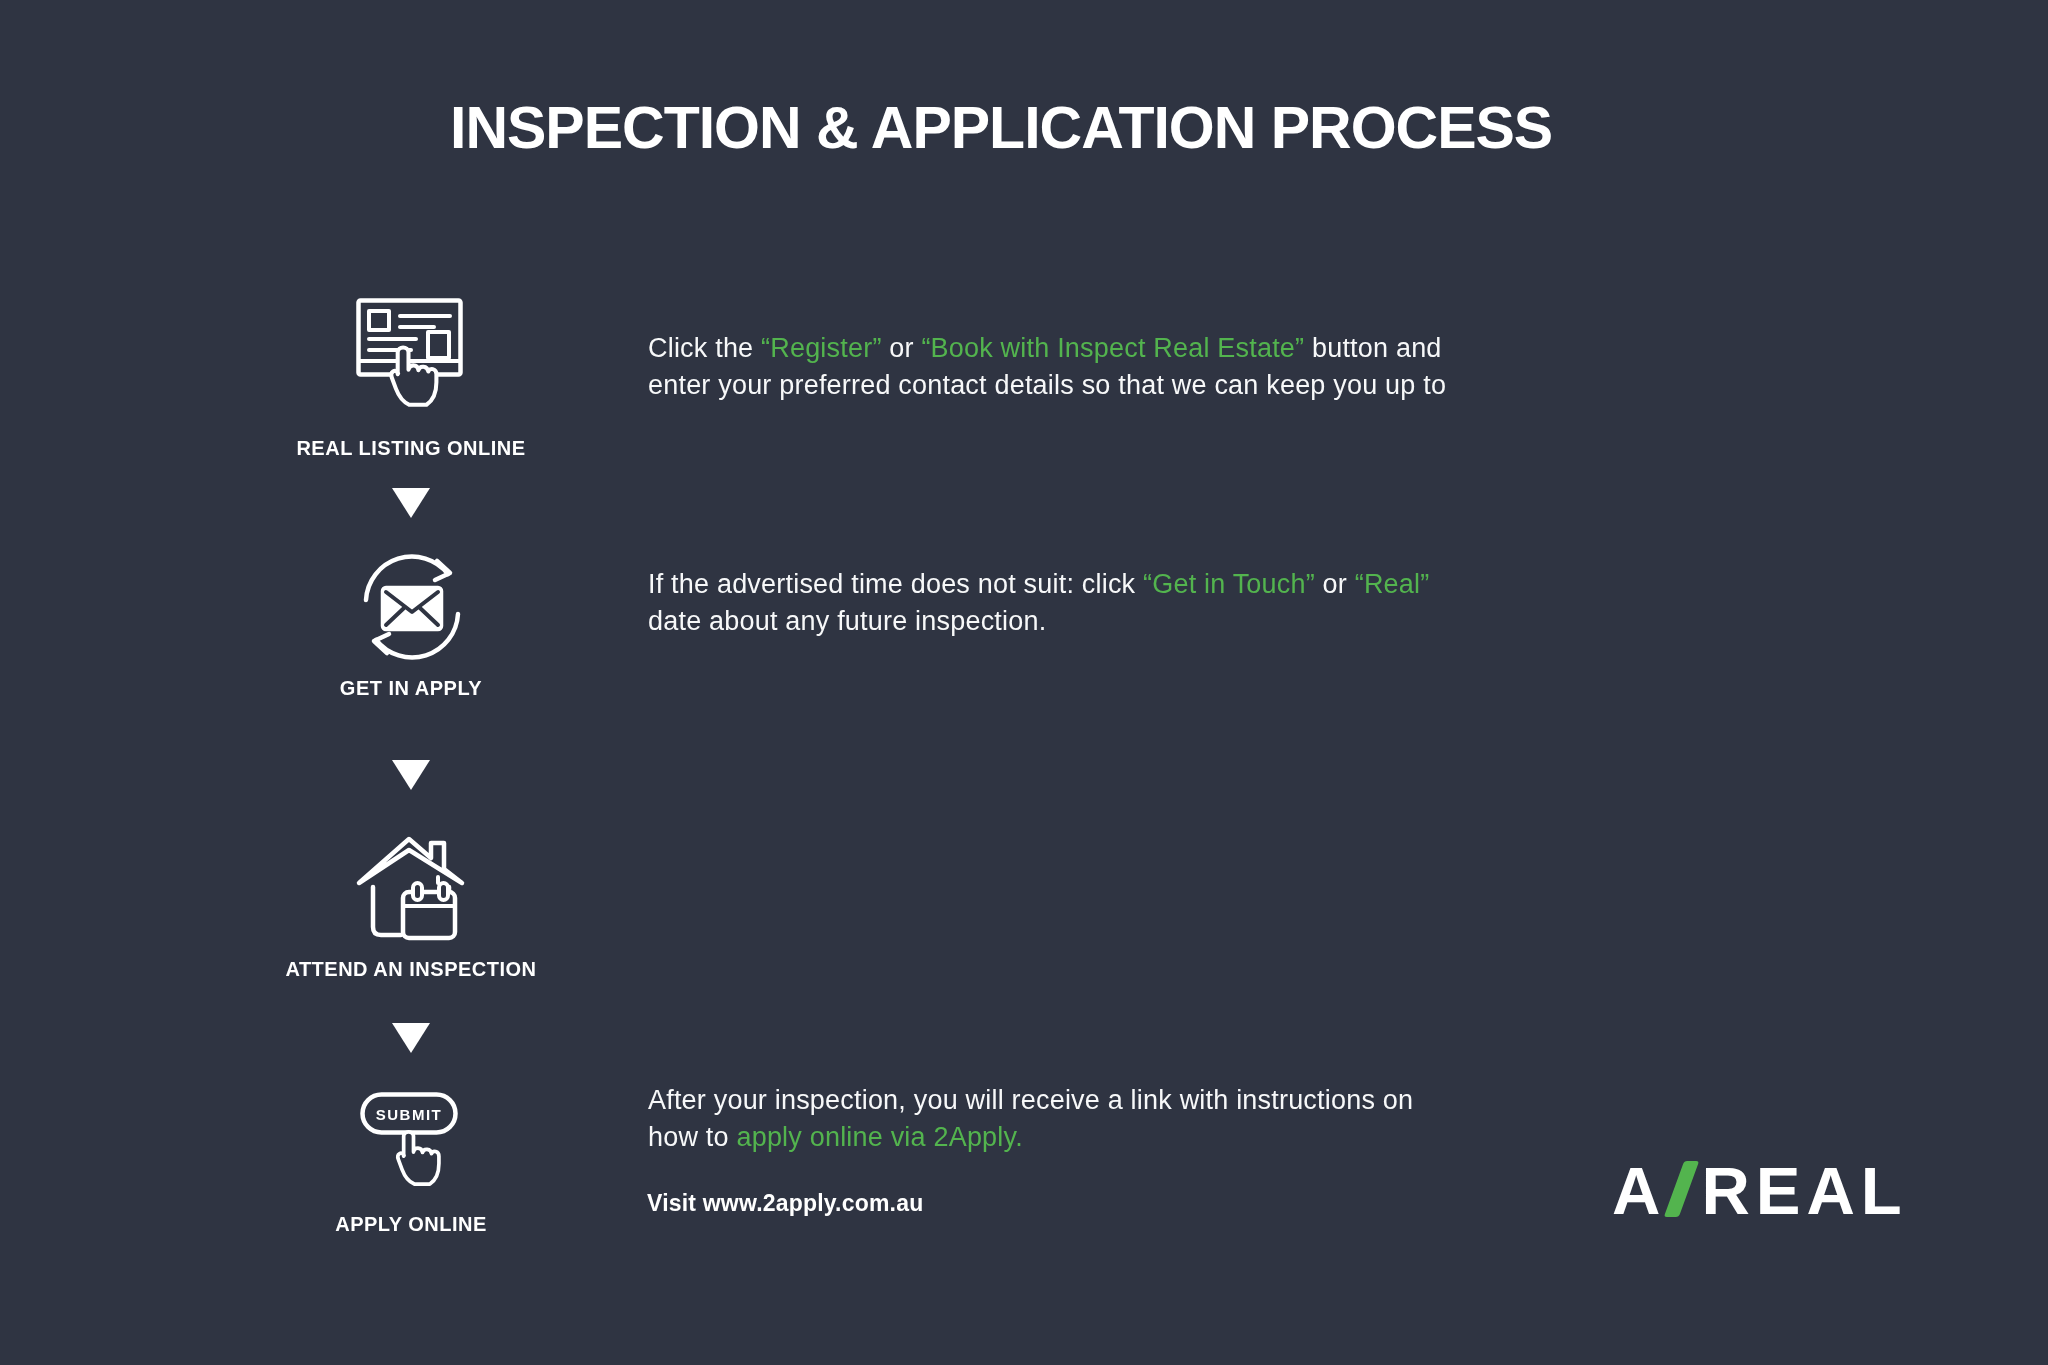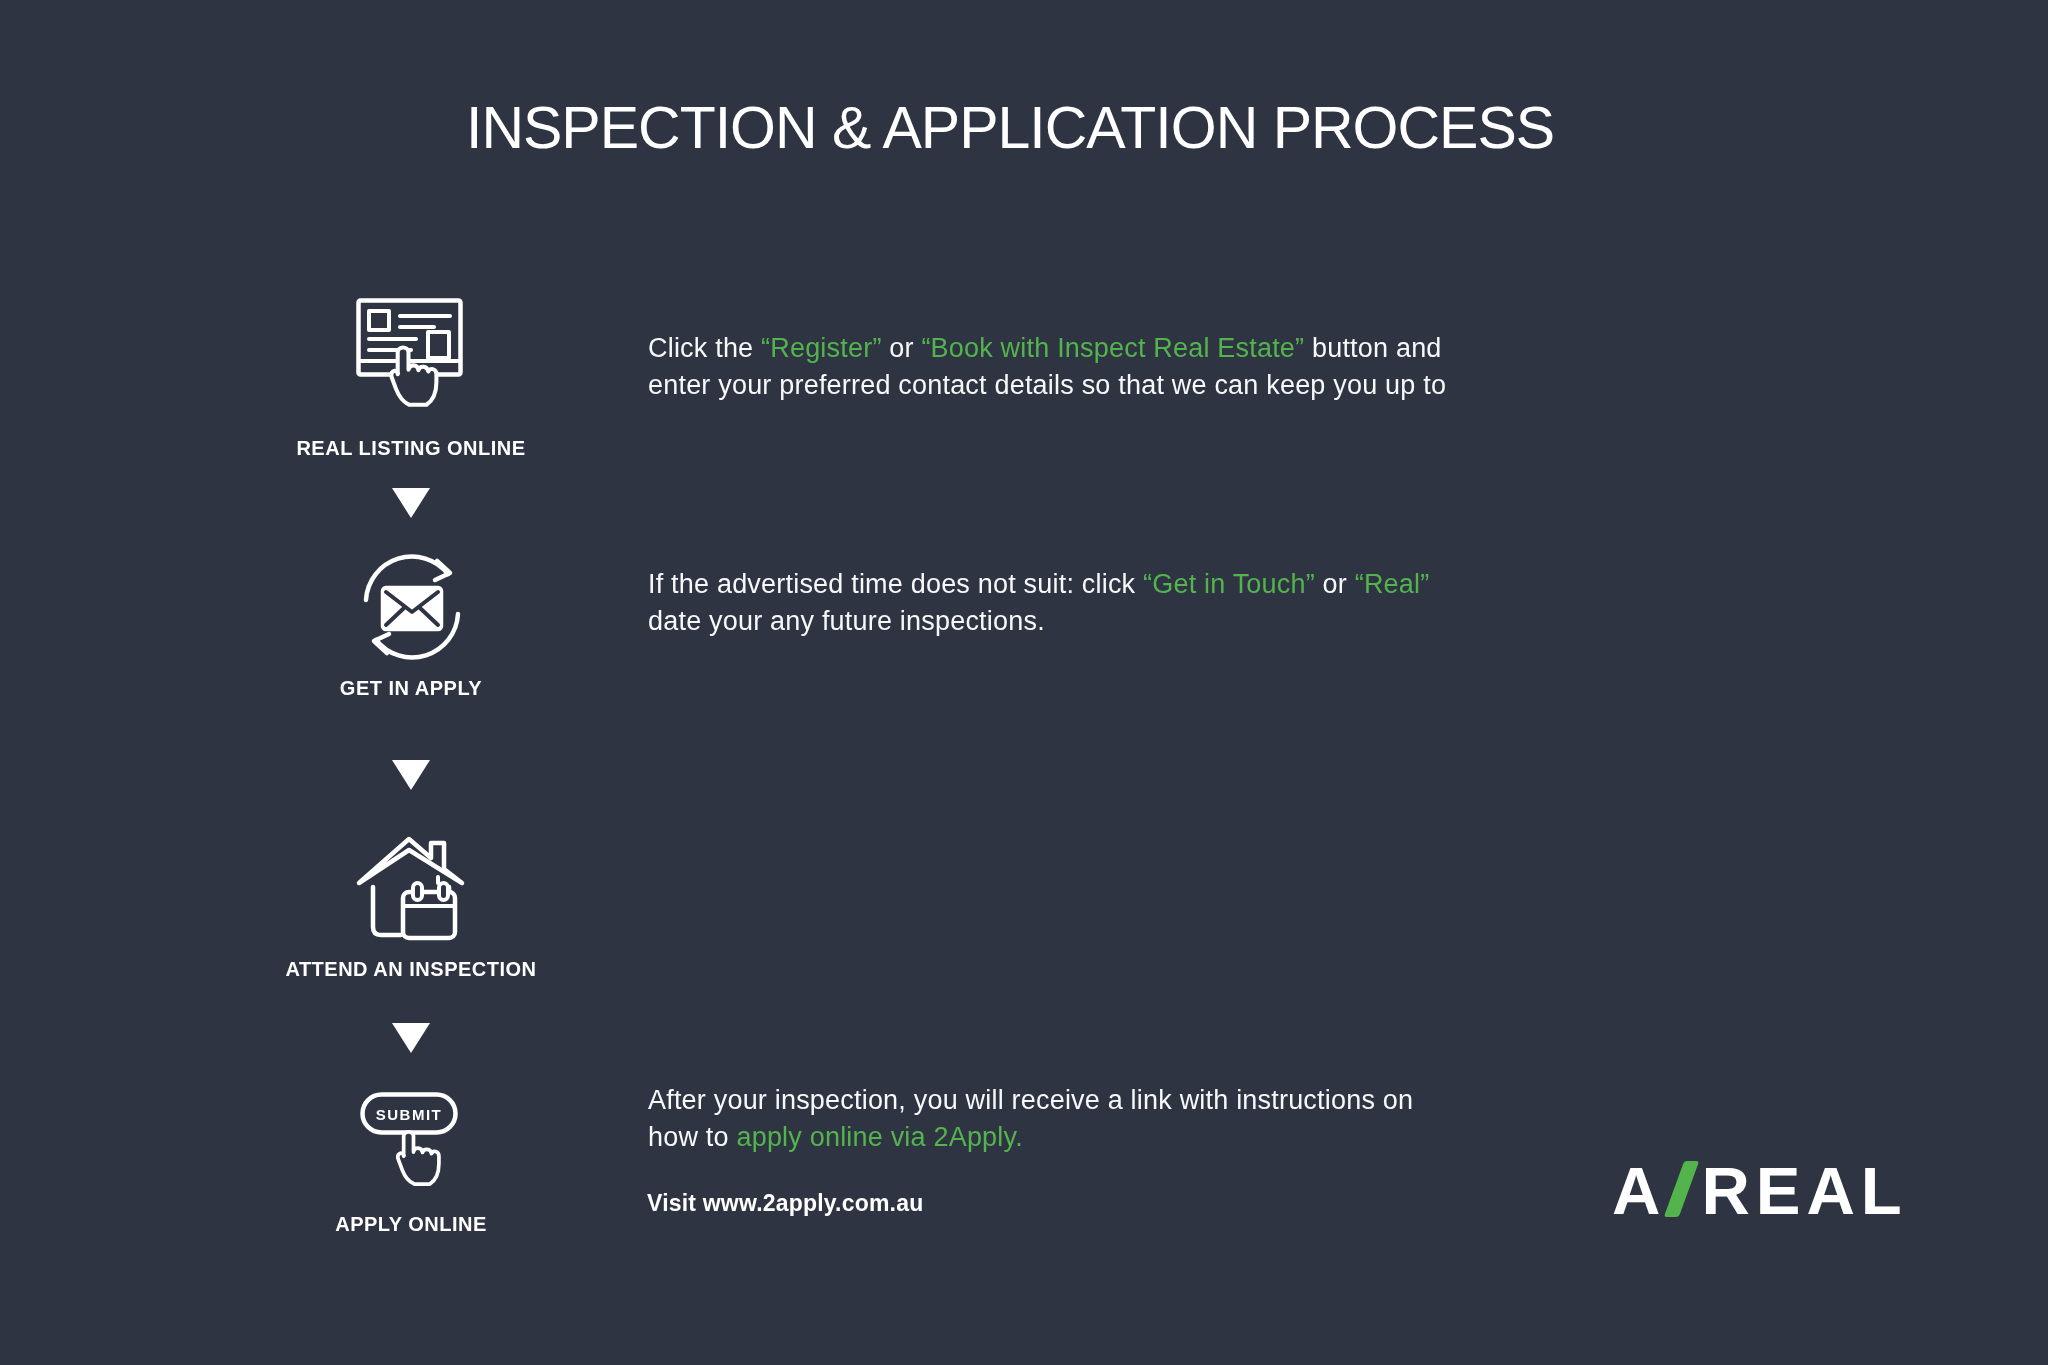--- a/index.html
+++ b/index.html
@@ -13,25 +13,24 @@
     width:2048px;height:1365px;
     background:var(--bg);
     overflow:hidden;
     font-family:"Liberation Sans", sans-serif;
     color:var(--white);
   }
   .title{
     position:absolute;
     left:450px;top:94px;width:1080px;
     text-align:center;
-    font-size:59px;font-weight:normal;
+    font-size:59px;font-weight:bold;
     letter-spacing:-1px;
     color:var(--white);
     white-space:nowrap;
-    margin-left:16px;
   }
   .icon{position:absolute;}
   .icon path,.icon rect,.icon line,.icon polyline,.icon circle{vector-effect:none;}
   .step-label{
     position:absolute;
     transform:translateX(-50%);
     left:411px;
     font-size:20px;font-weight:bold;
     letter-spacing:0.5px;
     white-space:nowrap;
@@ -121,21 +120,21 @@
     <g>
       <rect x="26" y="36" width="58" height="41" rx="3" fill="#ffffff"></rect>
       <path d="M29,40 L55,60 L81,40" stroke="#2f3442" stroke-width="4"></path>
       <path d="M29,73 L47,56" stroke="#2f3442" stroke-width="4"></path>
       <path d="M81,73 L63,56" stroke="#2f3442" stroke-width="4"></path>
     </g>
   </svg>
   <div class="step-label" style="top:677px">GET IN APPLY</div>
   <div class="para" style="top:566px">
       <div><span>If the advertised time does not suit: click </span><span class="green">“Get in Touch”</span><span> or </span><span class="green">“Real”</span></div>
-      <div><span>date your any future inspections.</span></div>
+      <div><span>date about any future inspection.</span></div>
     </div>
 
   <div class="arrow" style="top:760px"></div>
 
   <svg class="icon" style="left:356px;top:832px" width="110" height="112" viewBox="0 0 110 112" fill="none" stroke="#ffffff" stroke-width="4.5" stroke-linecap="round" stroke-linejoin="round">
     <path d="M3,51 L53,7 L75,26 L75,11 L88,11 L88,37 L106,51 L53,18 Z"></path>
     <path d="M82,45 V51" stroke-width="4"></path>
     <path d="M17,55 V95 Q17,103 25,103 H45"></path>
     <path d="M93,55 V62"></path>
     <g>

